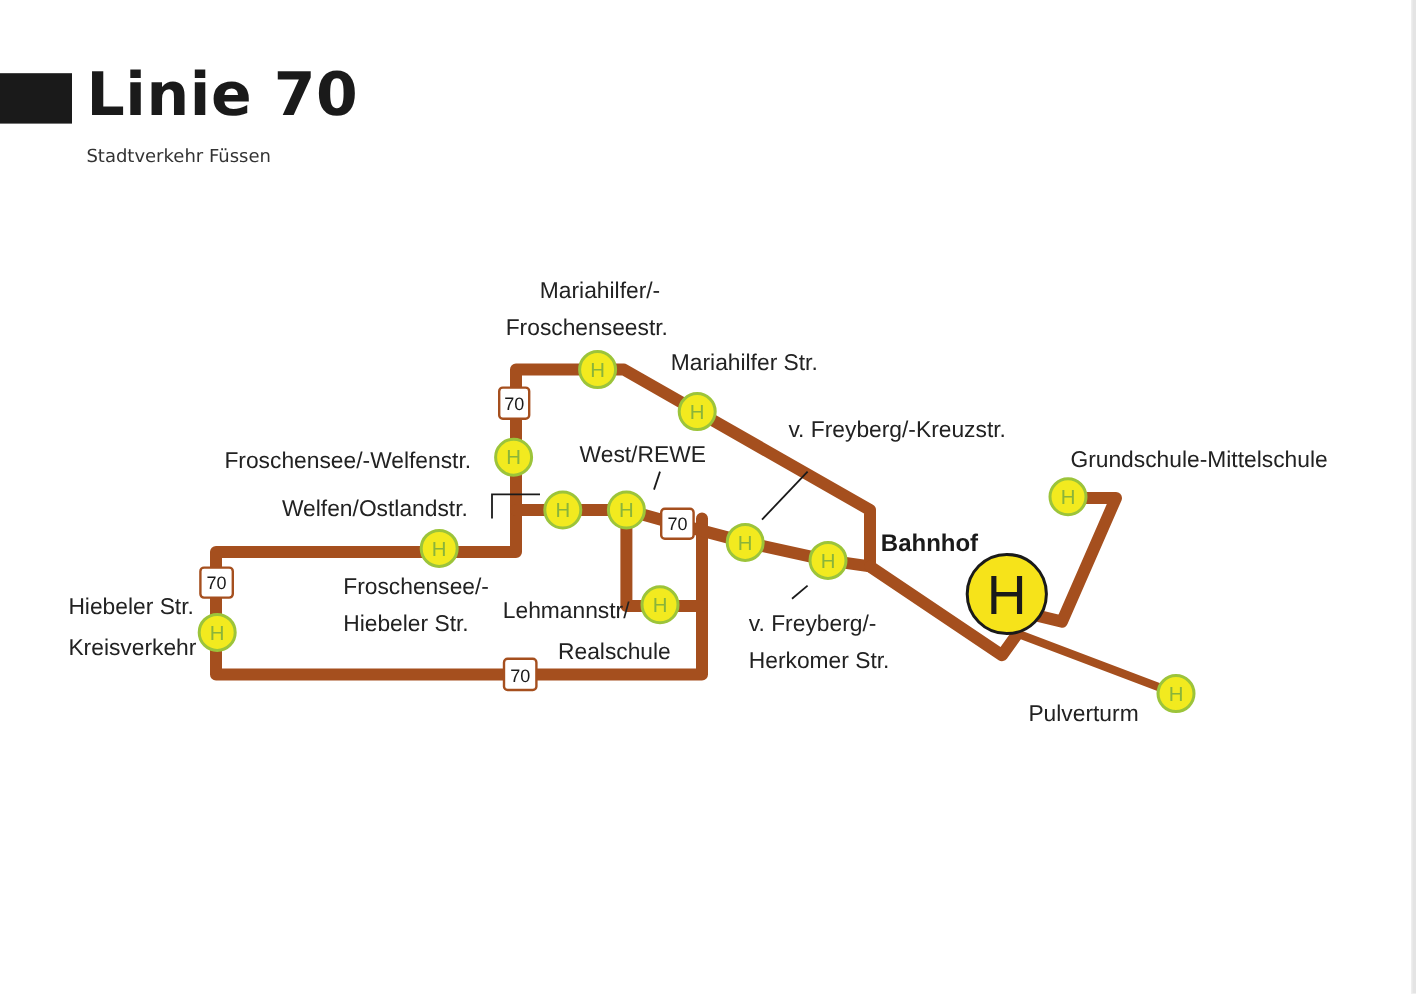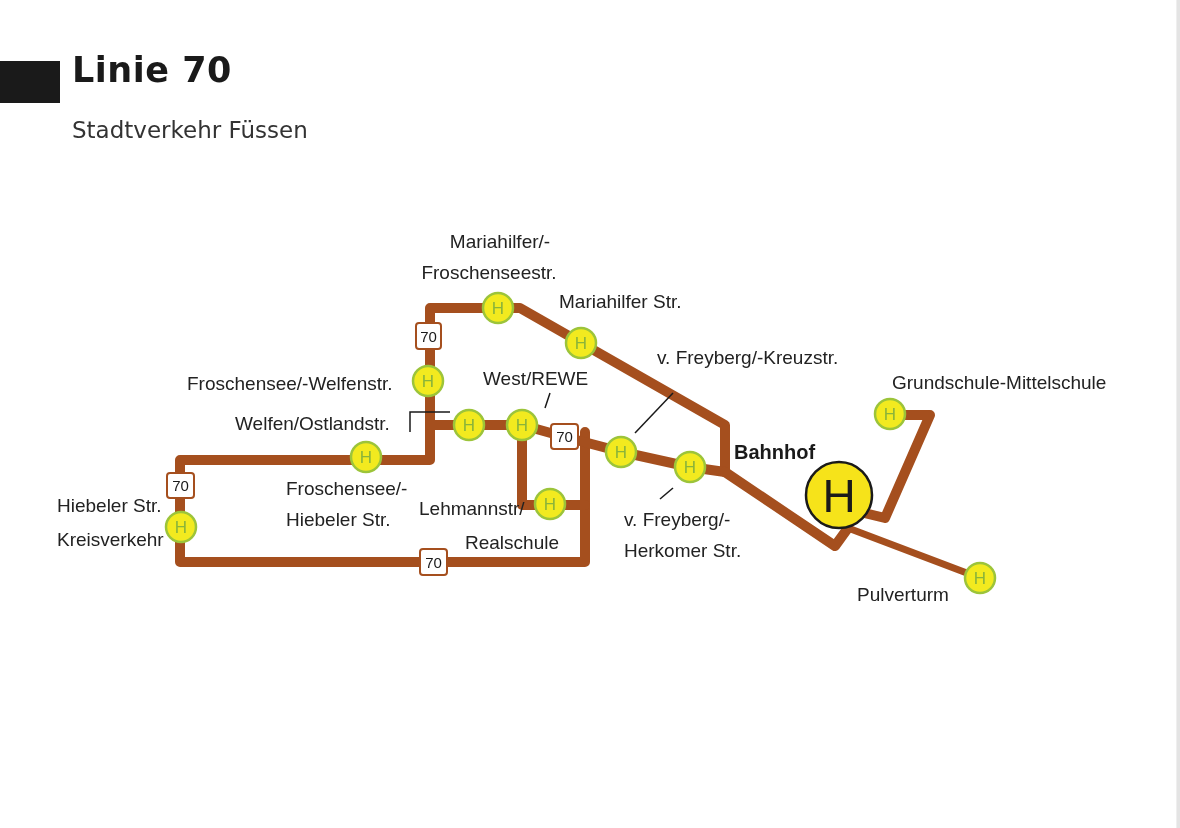--- a/index.html
+++ b/index.html
@@ -8,26 +8,26 @@
     font-family: "Liberation Sans", sans-serif;
   }
   .right-edge {
     position: absolute; top: 0; right: 0; width: 3px; height: 828px;
     background: #e4e4e4; border-left: 1px solid #efefef;
   }
   .header-block {
     position: absolute; left: 0; top: 61px; width: 60px; height: 42px; background: #1a1a1a;
   }
   .title {
-    position: absolute; left: 72px; top: 50px; font-size: 35px; font-weight: bold;
+    position: absolute; left: 72px; top: 50px; font-size: 50px; font-weight: bold;
     color: #1a1a1a; letter-spacing: 0.5px;
     font-family: "DejaVu Sans", sans-serif;
   }
   .subtitle {
-    position: absolute; left: 72px; top: 115px; font-size: 23px; color: #333333; line-height: 31px;
+    position: absolute; left: 72px; top: 115px; font-size: 15px; color: #333333; line-height: 31px;
     font-family: "DejaVu Sans", sans-serif; font-weight: normal;
   }
   svg.map { position: absolute; left: 0; top: 0; }
   .lbl { font-family: "Liberation Sans", sans-serif; font-size: 19px; fill: #222222; }
   .lbl-bold { font-family: "Liberation Sans", sans-serif; font-size: 20px; font-weight: bold; fill: #1a1a1a; }
   .h-letter { font-family: "Liberation Sans", sans-serif; font-size: 17px; fill: #8ab43a; }
   .h-big { font-family: "Liberation Sans", sans-serif; font-size: 46px; fill: #1a1a1a; }
   .badge-text { font-family: "Liberation Sans", sans-serif; font-size: 15px; fill: #1a1a1a; }
 </style>
 </head>

